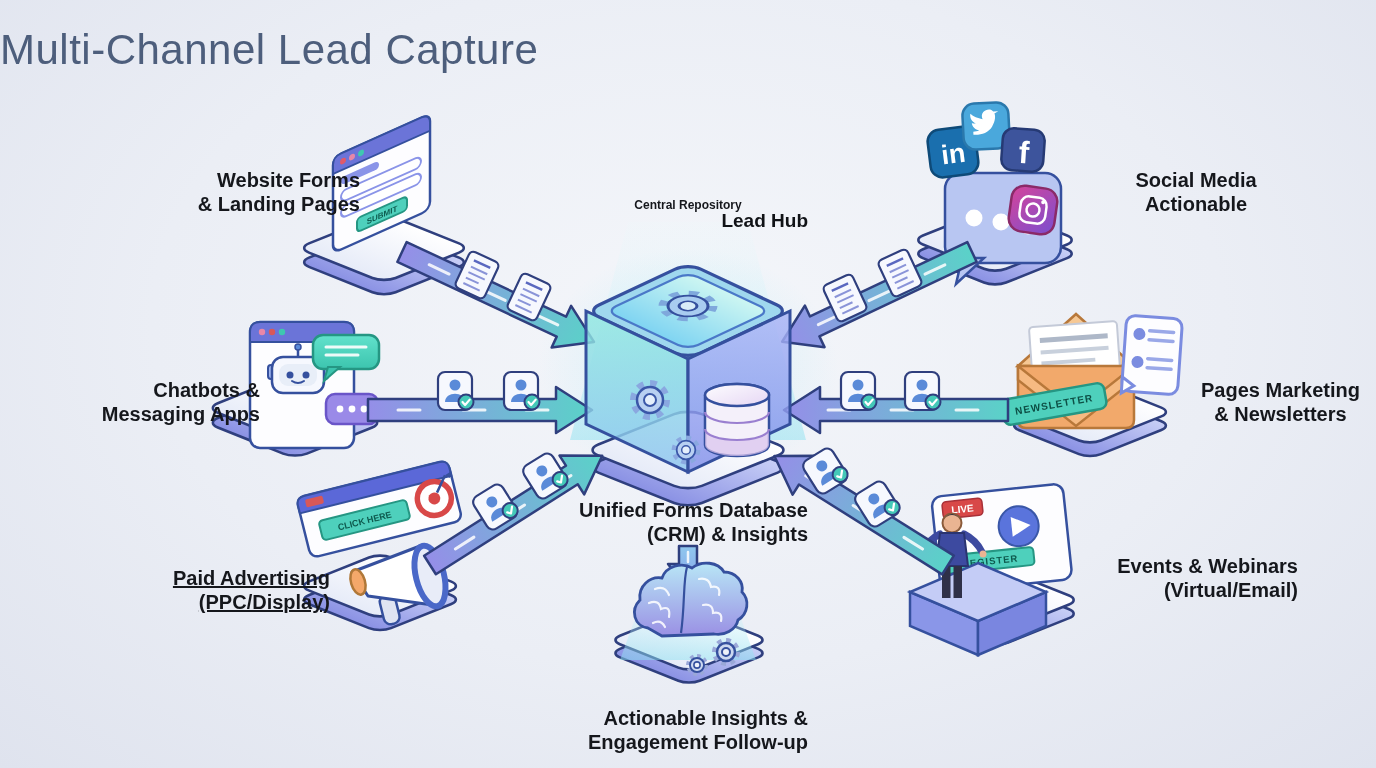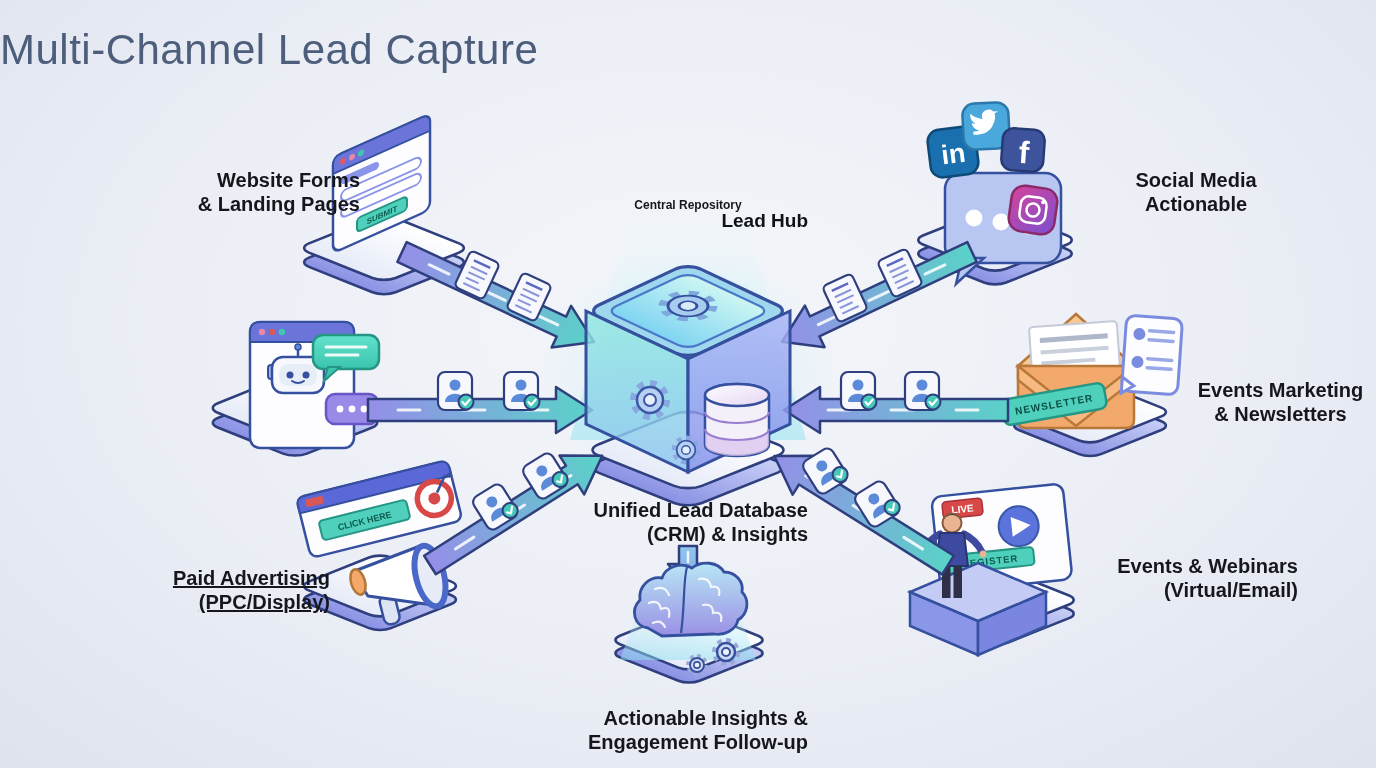--- a/index.html
+++ b/index.html
@@ -414,43 +414,47 @@
   <div class="title">Multi-Channel Lead Capture</div>
 
   <div class="hub-title">Lead Hub</div>
   <div class="hub-sub">Central Repository</div>
 
   <div class="label" style="left:100px;top:168px;width:260px;">
     <span>Website Forms</span><br>
     <span>&amp; Landing Pages</span>
   </div>
 
+  <div class="label" style="left:15px;top:378px;width:245px;">
+    <span>Chatbots &amp;</span><br>
+    <span>Messaging Apps</span>
+  </div>
 
   <div class="label" style="left:85px;top:566px;width:245px;text-decoration:underline;">
     <span>Paid Advertising</span><br>
     <span>(PPC/Display)</span>
   </div>
 
   <div class="label left-align" style="left:1081px;top:168px;width:230px;">
     <span>Social Media</span><br>
     <span>Actionable</span>
   </div>
 
   <div class="label left-align" style="left:1188px;top:378px;width:185px;">
-    <span>Events Marketing</span><br>
+    <span>Pages Marketing</span><br>
     <span>&amp; Newsletters</span>
   </div>
 
   <div class="label" style="left:1068px;top:554px;width:230px;">
     <span>Events &amp; Webinars</span><br>
     <span>(Virtual/Email)</span>
   </div>
 
   <div class="label" style="left:568px;top:498px;width:240px;">
-    <span>Unified Lead Database</span><br>
+    <span>Unified Forms Database</span><br>
     <span>(CRM) &amp; Insights</span>
   </div>
 
   <div class="label" style="left:568px;top:706px;width:240px;">
     <span>Actionable Insights &amp;</span><br>
     <span>Engagement Follow-up</span>
   </div>
 
 </div>
 

